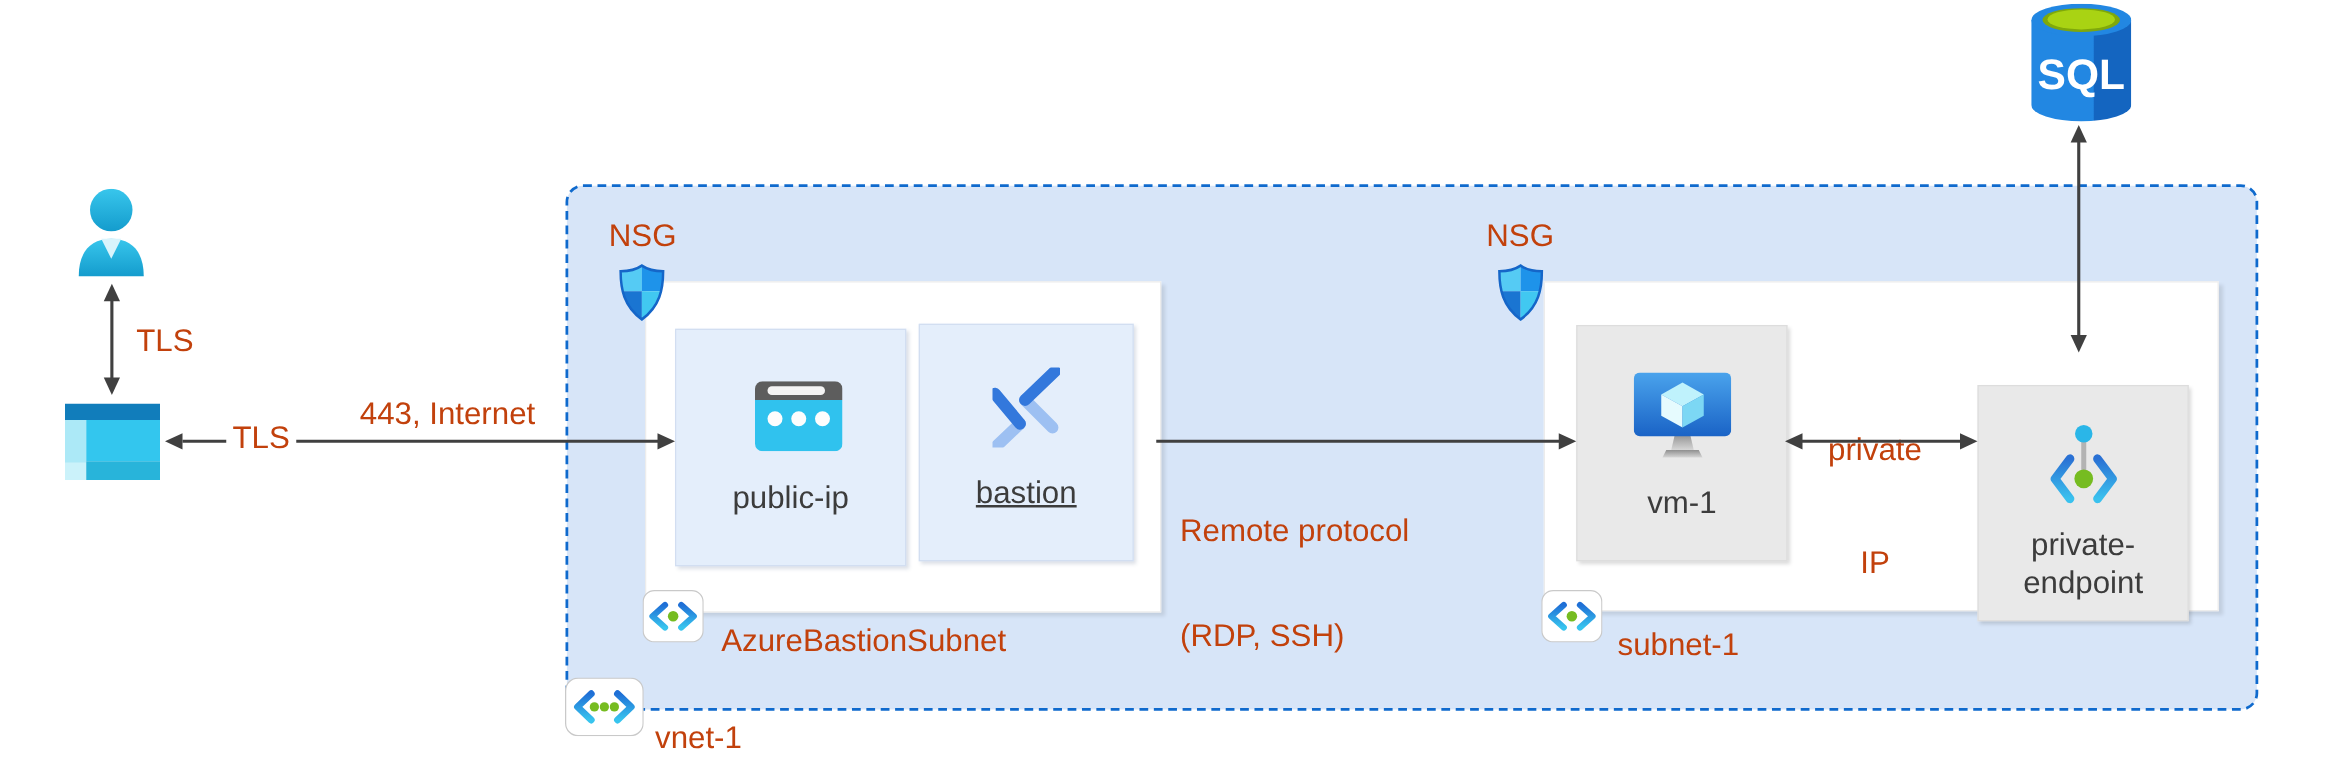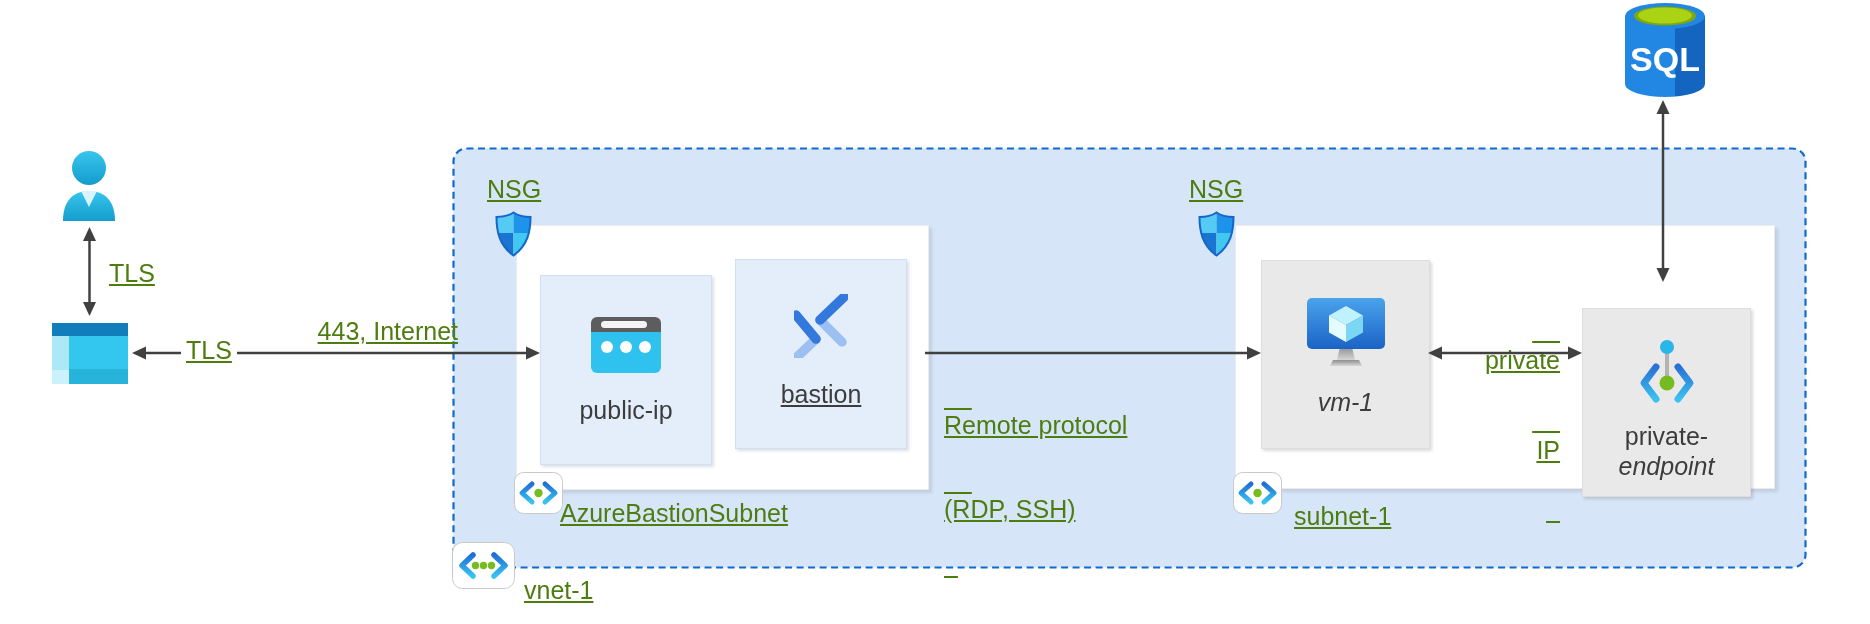--- a/index.html
+++ b/index.html
@@ -2,22 +2,22 @@
 <html><head>
 <meta charset="utf-8">
 <style>
   html,body{margin:0;padding:0;background:#ffffff;}
   .canvas{
     position:relative;width:1870px;height:624px;overflow:hidden;
     font-family:"Liberation Sans", sans-serif;color:#3c3c3c;background:#ffffff;
   }
   .abs{position:absolute;}
   svg{display:block;}
-  .lbl{position:absolute;font-size:25px;color:#4d7c0f;white-space:pre;line-height:28px;text-decoration:underline;}
-  .lbl.center{text-align:right;}
+  .lbl{position:absolute;font-size:25px;color:#c2410c;white-space:pre;line-height:28px;}
+  .lbl.center{text-align:center;}
   .subnet-box{position:absolute;background:#ffffff;border:1px solid #ececec;
     box-shadow:3px 3px 3px rgba(0,0,0,0.10);}
   .card{position:absolute;}
   .card.blue{background:#e4eefb;border:1px solid #d2def1;box-shadow:2px 2px 3px rgba(90,110,140,0.22);}
   .card.gray{background:#e9e9e9;border:1px solid #dddddd;box-shadow:2px 2px 3px rgba(0,0,0,0.15);}
   .card-icon{position:absolute;left:50%;transform:translateX(-50%);}
   .card-label{position:absolute;left:0;right:0;text-align:center;font-size:25px;line-height:30px;white-space:pre;}
   .arrows{position:absolute;left:0;top:0;pointer-events:none;}
   .badge{position:absolute;}
   
@@ -102,21 +102,21 @@
       <g clip-path="url(#sc2)">
         <rect x="0" y="0" width="18.5" height="22" fill="#55cbf4"></rect>
         <rect x="18.5" y="0" width="18.5" height="22" fill="#1e93ea"></rect>
         <rect x="0" y="22" width="18.5" height="24" fill="#1a75d2"></rect>
         <rect x="18.5" y="22" width="18.5" height="24" fill="#41c8f1"></rect>
       </g>
       <path d="M18.5 1.5 C23 4.6 29 6 35.5 6 C35.5 20 33 34 18.5 44.5 C4 34 1.5 20 1.5 6 C8 6 14 4.6 18.5 1.5 Z" fill="none" stroke="#1566c8" stroke-width="2"></path>
     </svg>
   </div>
 
-  <div class="card blue" style="left:540px;top:275px;width:170px;height:188px;">
+  <div class="card blue" style="left:540px;top:263px;width:170px;height:188px;padding-left:13px;">
     <div class="card-icon pubip" style="top:41px;">
       <div class="bar"></div>
         <div class="slot"></div>
         <div class="body"></div>
       <div class="dots">
           <i></i>
           <i></i>
           <i></i>
         </div>
     </div>
@@ -144,23 +144,23 @@
         <stop offset="0" stop-color="#1f6fd6"></stop>
             <stop offset="1" stop-color="#38c4ee"></stop>
       </linearGradient>
         </defs>
       <rect x="0.5" y="0.5" width="48" height="41" rx="9" fill="#ffffff" stroke="#c9c9c9"></rect>
       <polyline points="18,12 8,21 18,30" fill="none" stroke="url(#sn1)" stroke-width="5" stroke-linecap="round" stroke-linejoin="round"></polyline>
       <polyline points="31,12 41,21 31,30" fill="none" stroke="url(#sn1)" stroke-width="5" stroke-linecap="round" stroke-linejoin="round"></polyline>
       <circle cx="24.5" cy="21" r="4.2" fill="#76bc21"></circle>
     </svg>
   </div>
-  <div class="lbl" style="left:560px;top:499px;">AzureBastionSubnet</div>
-
-  <div class="card gray" style="left:1261px;top:260px;width:167px;height:187px;font-style:italic;">
+  <div class="lbl" style="left:577px;top:499px;">AzureBastionSubnet</div>
+
+  <div class="card gray" style="left:1261px;top:260px;width:167px;height:187px;">
     <div class="card-icon" style="top:37px;">
       <svg width="78" height="71" viewBox="0 0 78 71">
         <defs>
           <linearGradient id="vmg" x1="0" y1="0" x2="0" y2="1">
             <stop offset="0" stop-color="#4aa3ec"></stop>
               <stop offset="1" stop-color="#1a63c6"></stop>
           </linearGradient>
           <linearGradient id="vms" x1="0" y1="0" x2="0" y2="1">
             <stop offset="0" stop-color="#8f8f8f"></stop>
               <stop offset="1" stop-color="#d6d6d6"></stop>
@@ -187,21 +187,21 @@
         </linearGradient>
           </defs>
         <rect x="28" y="10" width="4" height="34" fill="#b3b3b3"></rect>
         <circle cx="30" cy="9" r="7" fill="#2ab6e8"></circle>
         <polyline points="19,29 7,45 19,61" fill="none" stroke="url(#peg)" stroke-width="7" stroke-linecap="round" stroke-linejoin="round"></polyline>
         <polyline points="41,29 53,45 41,61" fill="none" stroke="url(#peg)" stroke-width="7" stroke-linecap="round" stroke-linejoin="round"></polyline>
         <circle cx="30" cy="45" r="7.5" fill="#76bc21"></circle>
       </svg>
     </div>
     <div class="card-label" style="top:112px;">private-</div>
-    <div class="card-label" style="top:142px;font-style:italic;">endpoint</div>
+    <div class="card-label" style="top:142px;">endpoint</div>
   </div>
 
   <div class="badge" style="left:1233px;top:472px;">
     <svg width="49" height="42" viewBox="0 0 49 42">
       <defs>
           <linearGradient id="sn2" x1="0" y1="0" x2="0" y2="1">
         <stop offset="0" stop-color="#1f6fd6"></stop>
             <stop offset="1" stop-color="#38c4ee"></stop>
       </linearGradient>
         </defs>

